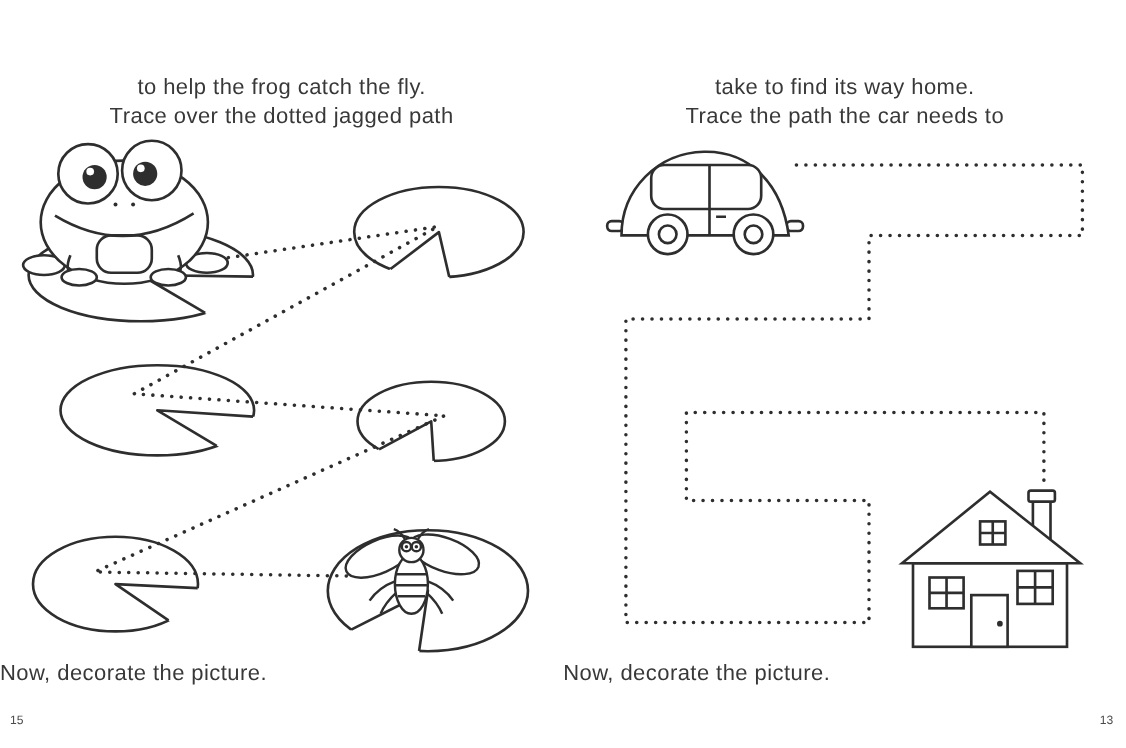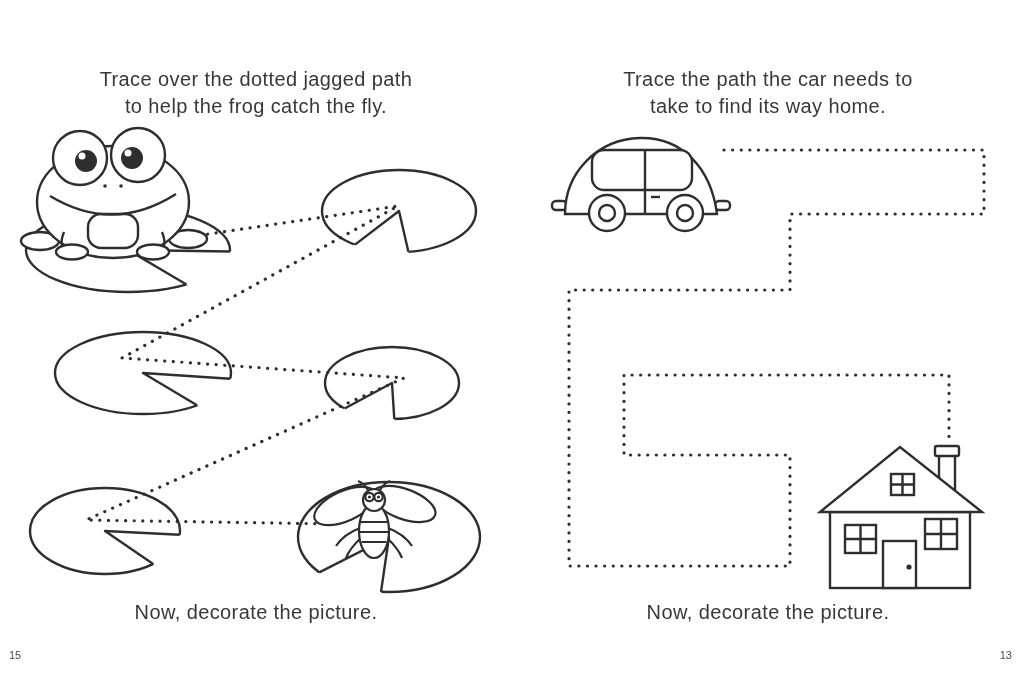--- a/index.html
+++ b/index.html
@@ -15,36 +15,36 @@
   .page-left  { left:0; }
   .page-right { left:512px; }
   .artwork { position:absolute; top:0; left:0; width:512px; height:680px; }
   .instruction {
     position:absolute; top:66px; left:0; width:100%;
     text-align:center; font-size:20px; line-height:27px;
     letter-spacing:0.4px; font-weight:400; z-index:2;
   }
   .footer {
     position:absolute; top:601px; left:0; width:100%;
-    text-align:center; font-size:20px; letter-spacing:0.4px; z-index:2;
+    font-size:20px; letter-spacing:0.4px; z-index:2;
   }
   .page-num { position:absolute; top:649px; font-size:11px; color:#4a4a4a; z-index:2; }
   .pn-left  { left:9px; }
   .pn-right { right:12px;margin-left:44px; }
 </style>
 </head>
 <body>
 
 <div class="spread">
 
   <section class="page page-left">
 
     <header class="instruction">
+      <div>to help the frog catch the fly.</div>
       <div>Trace over the dotted jagged path</div>
-      <div>to help the frog catch the fly.</div>
     </header>
 
     <svg class="artwork" viewBox="0 0 512 680">
 
       <g>
         <ellipse cx="128" cy="250" rx="102" ry="42" fill="#fff" stroke="#2e2e2e" stroke-width="2.4"></ellipse>
         <path d="M128 250 L248 252 L197 291 Z" fill="#fff"></path>
         <path d="M230 251.5 L128 250 L186.5 284.5" fill="none" stroke="#2e2e2e" stroke-width="2.4" stroke-linejoin="round"></path>
       </g>
 
@@ -118,22 +118,22 @@
       </g>
     </svg>
 
     <div class="footer">Now, decorate the picture.</div>
     <div class="page-num pn-left">15</div>
   </section>
 
   <section class="page page-right">
 
     <header class="instruction">
+      <div>take to find its way home.</div>
       <div>Trace the path the car needs to</div>
-      <div>take to find its way home.</div>
     </header>
 
     <svg class="artwork" viewBox="0 0 512 680">
 
       <g fill="#fff" stroke="#2e2e2e" stroke-width="2.4">
         <rect x="40" y="201" width="15" height="9" rx="4"></rect>
         <rect x="203" y="201" width="15" height="9" rx="4"></rect>
         <path d="M53 214 C 53 172 86 139 128 138 C 170 137 199 168 205 214 Z"></path>
         <rect x="80" y="150" width="100" height="40" rx="12"></rect>
         <path d="M133 150 L133 190" fill="none"></path>

